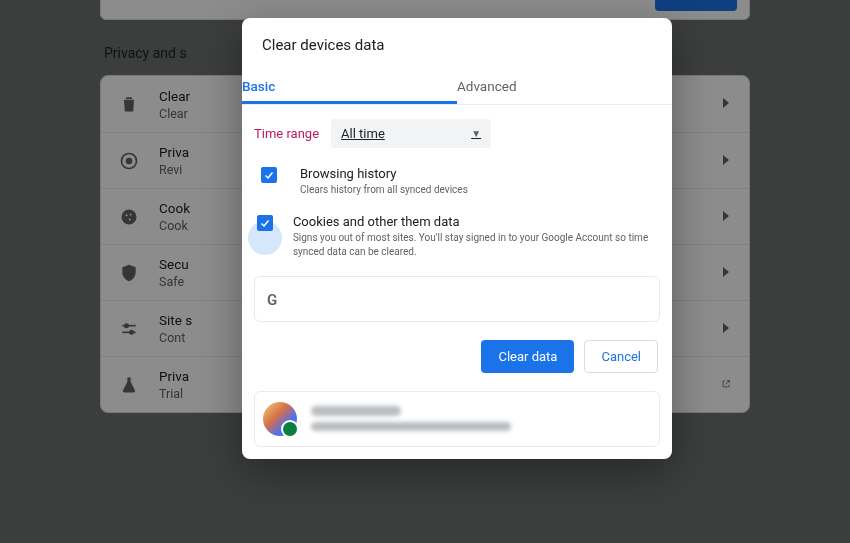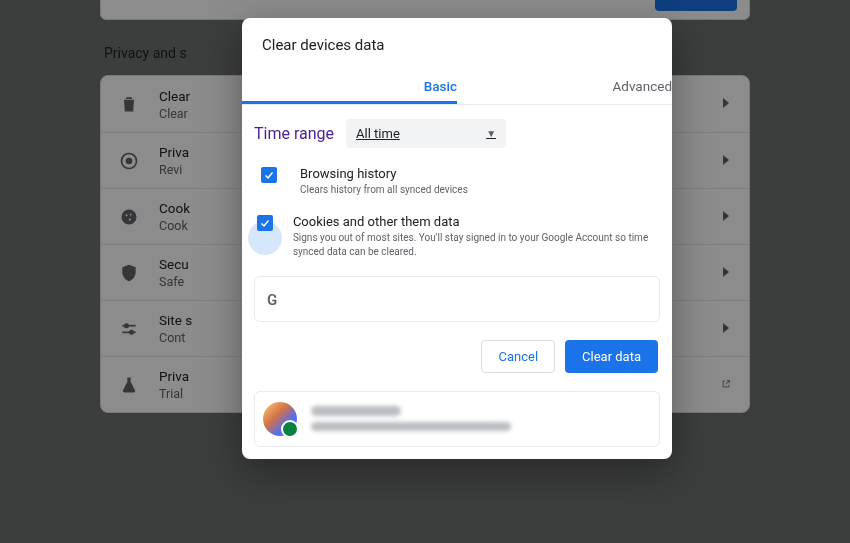--- a/index.html
+++ b/index.html
@@ -84,39 +84,39 @@
     font-size: 15px;
     padding: 18px 20px 14px 20px;
     color: #202124;
   }
   .tabs {
     display: flex;
     border-bottom: 1px solid #e8eaed;
   }
   .tab {
     flex: 1;
-    text-align: right;
+    text-align: left;
     padding: 10px 0 10px;
     font-size: 13.5px;
     color: #5f6368;
     cursor: pointer;
   }
   .tab.active {
     color: #1a73e8;
     border-bottom: 3px solid #1a73e8;
     font-weight: 500;
     padding-bottom: 7px;
   }
   .time-row {
     display: flex;
     align-items: center;
     padding: 14px 12px 10px 12px;
     gap: 12px;
   }
-  .time-label { font-size: 16px; color: #4c1d95; }
+  .time-label { font-size: 13px; color: #be185d; }
   .time-select {
     background: #f1f3f4;
     border-radius: 4px;
     padding: 7px 10px;
     min-width: 160px;
     display: flex;
     justify-content: space-between;
     align-items: center;
     font-size: 13px;
     color: #202124;
@@ -383,22 +383,22 @@
       <div class="os">Signs you out of most sites. You'll stay signed in to your Google Account so time synced data can be cleared.</div>
     </div>
   </div>
 
 
   <div class="info-box">
     <div class="g-icon">G</div>
   </div>
 
   <div class="actions">
+    <div class="btn btn-primary">Clear data</div>
     <div class="btn btn-cancel">Cancel</div>
-    <div class="btn btn-primary">Clear data</div>
   </div>
 
   <div class="user-row">
     <div class="avatar"></div>
     <div>
       <div class="blur-line one"></div>
       <div class="blur-line two"></div>
     </div>
   </div>
 

